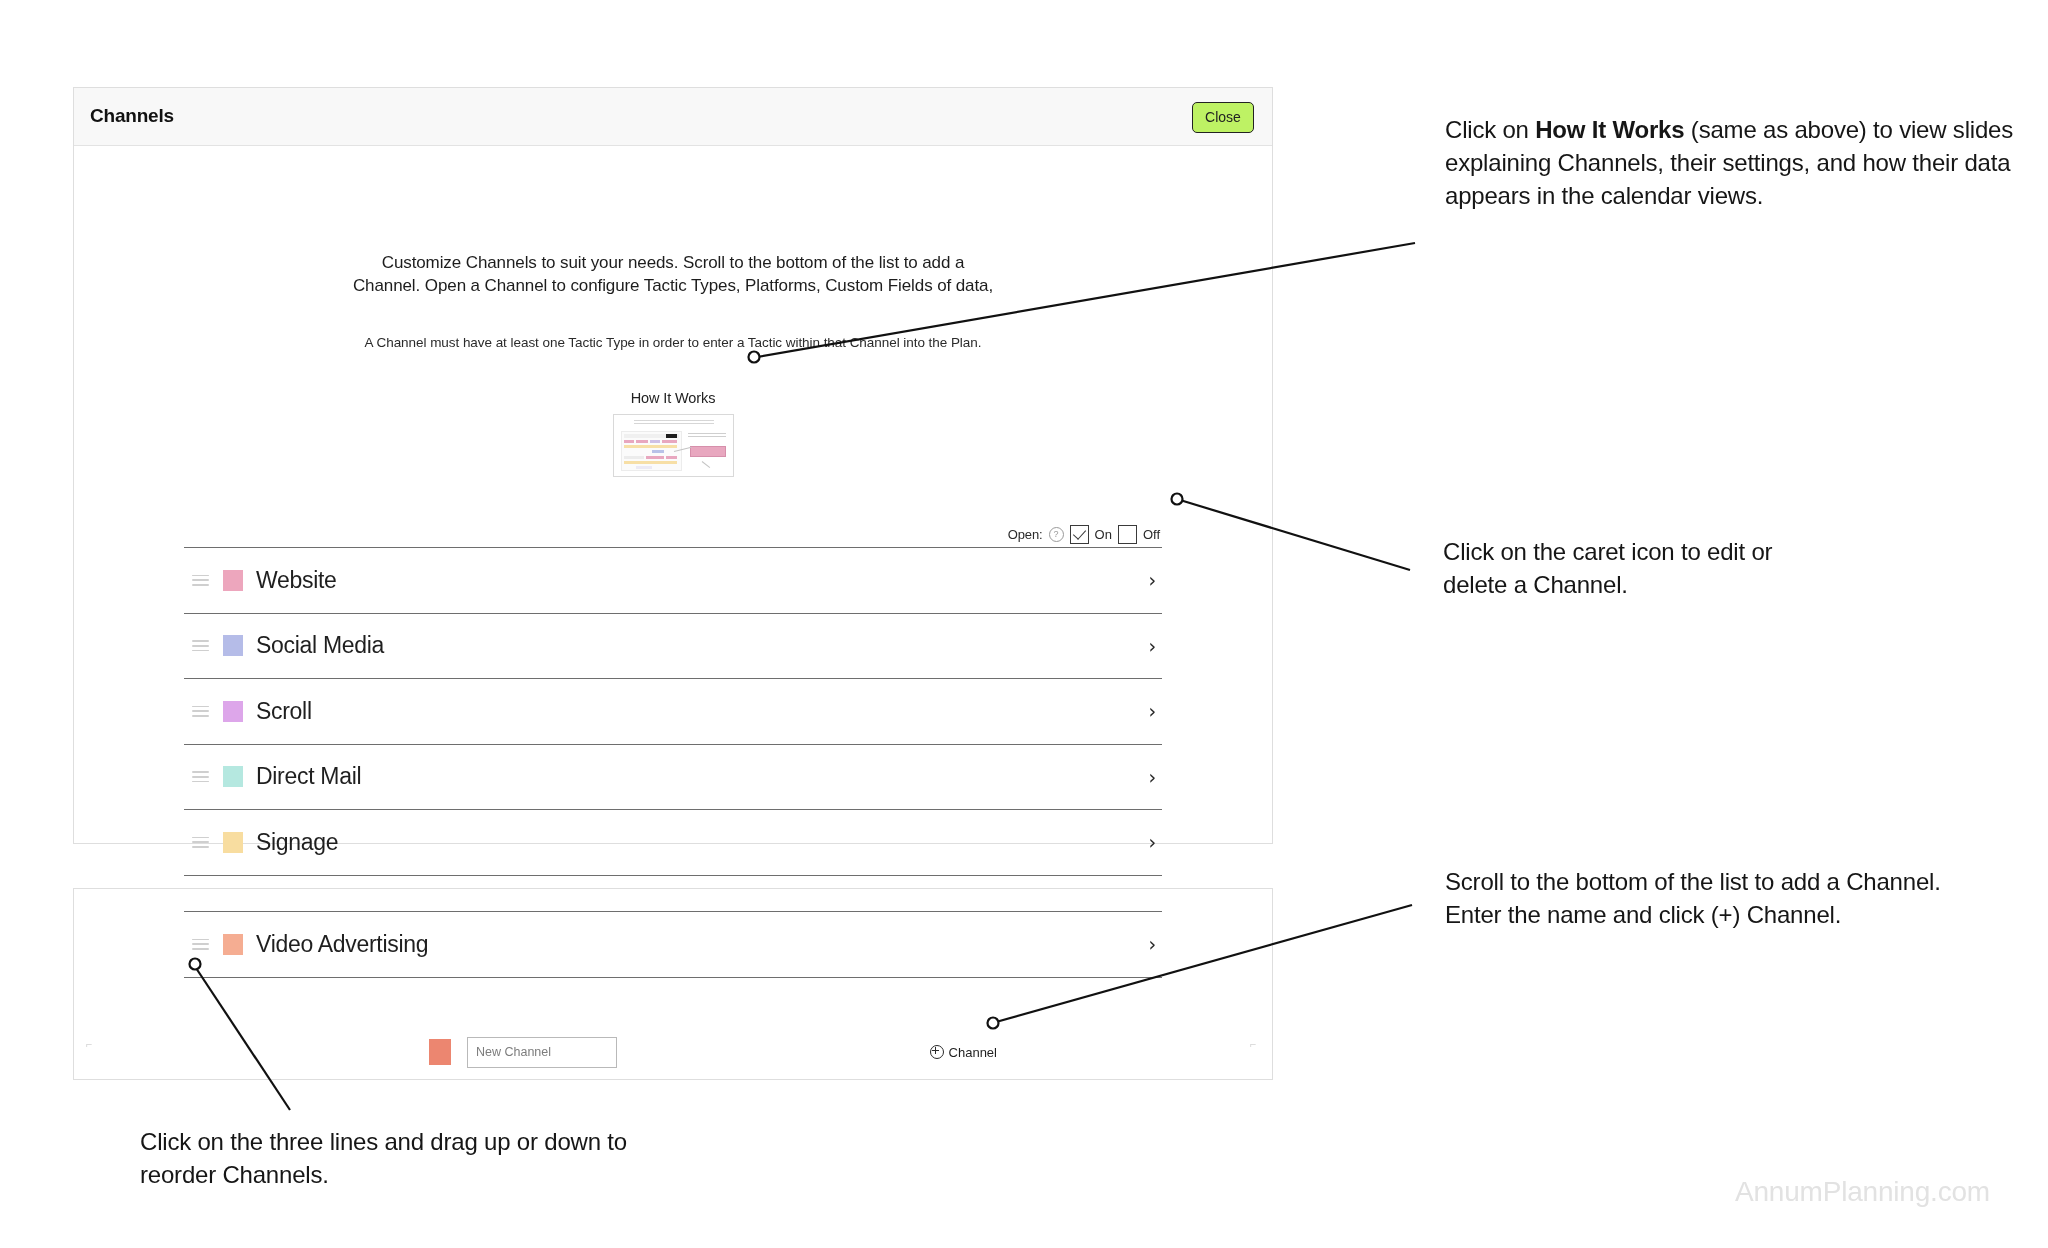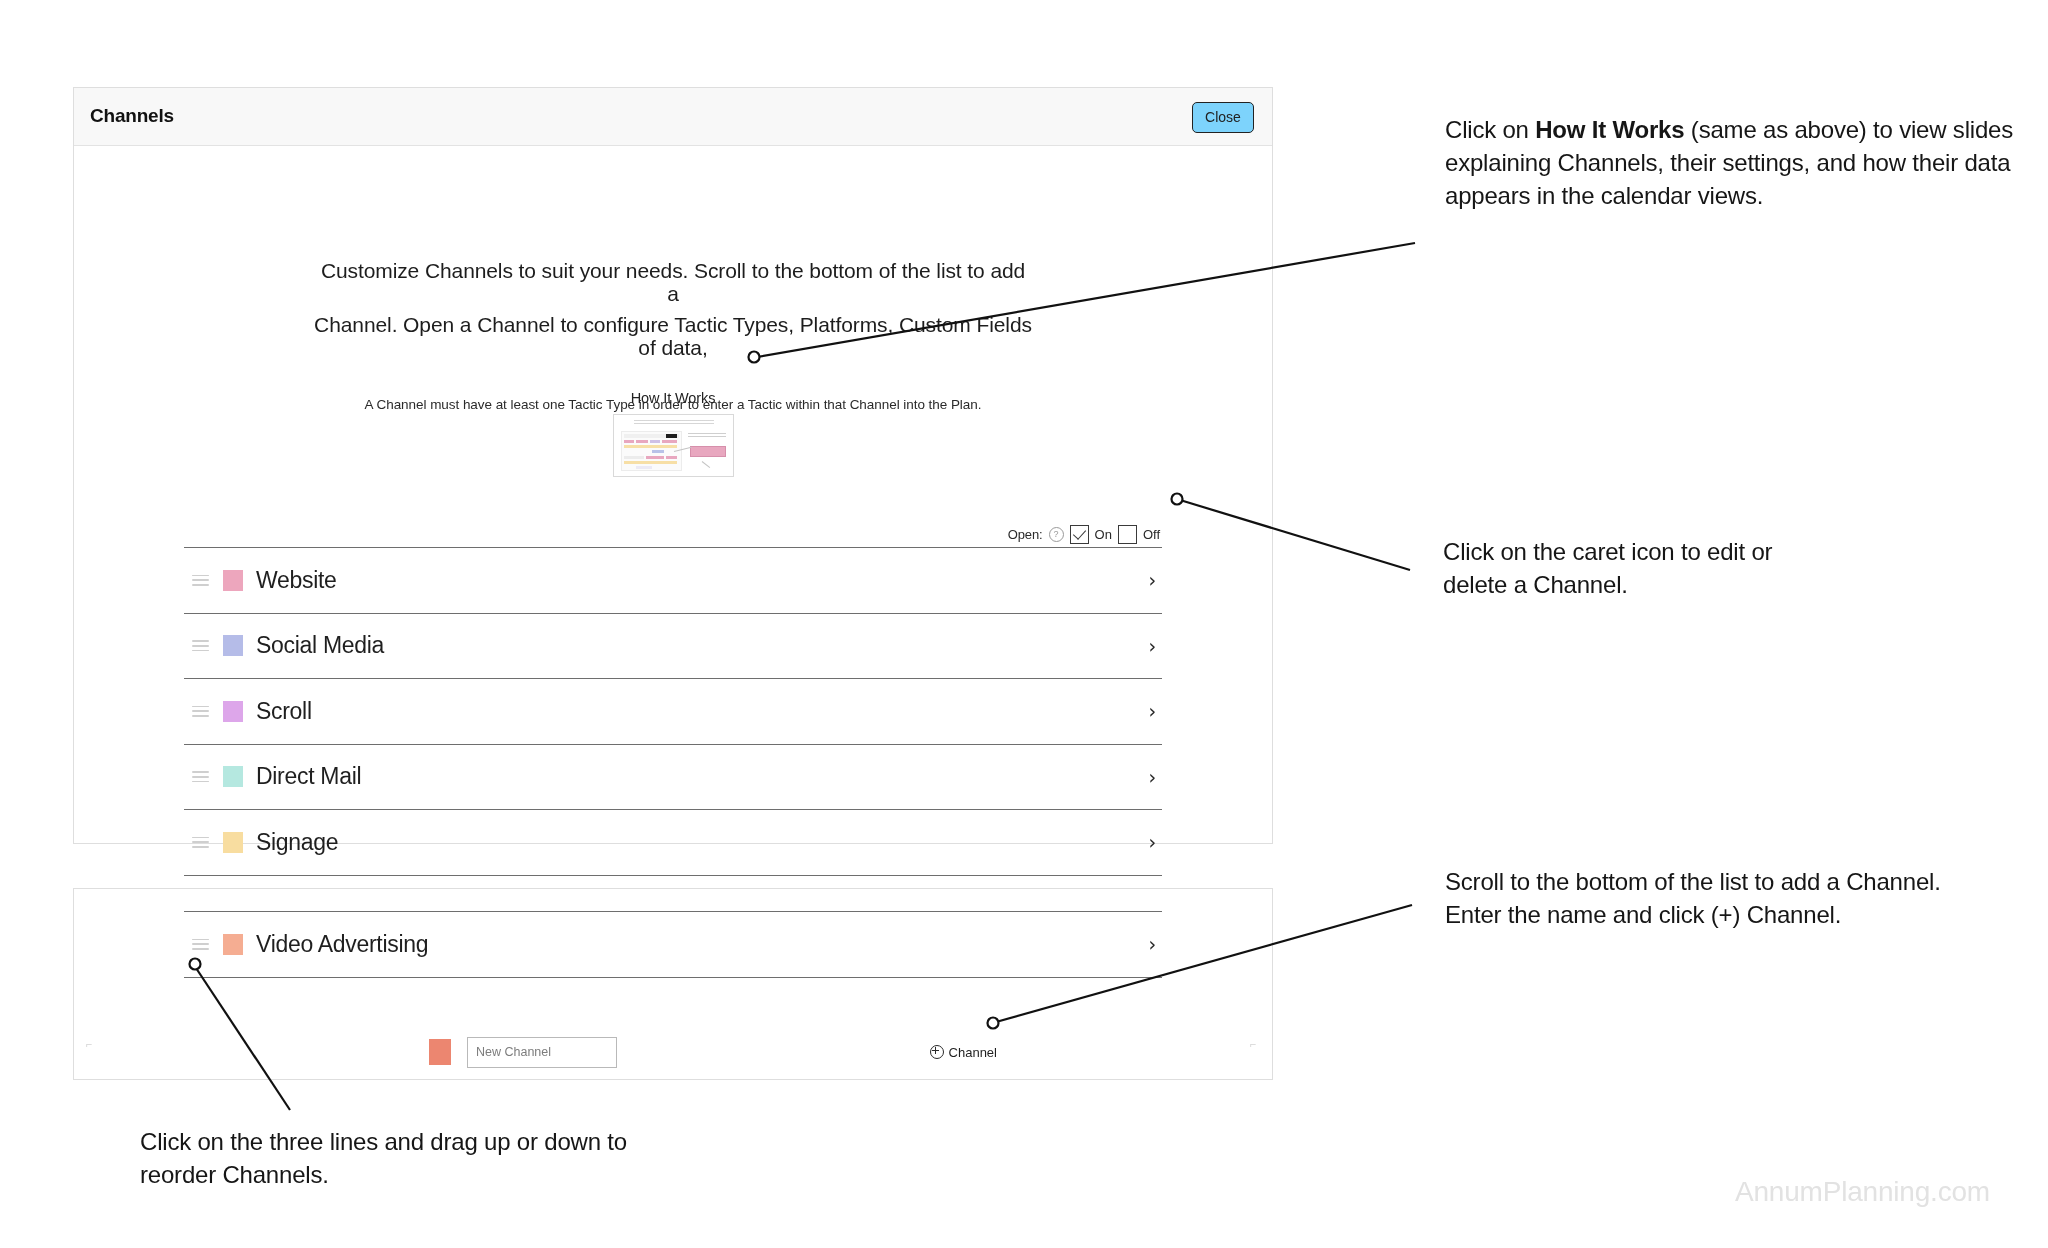--- a/index.html
+++ b/index.html
@@ -58,44 +58,44 @@
     color: #111;
   }
   .close-button {
     position: absolute;
     right: 18px;
     top: 14px;
     width: 62px;
     height: 31px;
     border: 1px solid #222;
     border-radius: 5px;
-    background: #7dd3fc;
+    background: #bef264;
     font-family: "Liberation Sans", sans-serif;
     font-size: 14px;
     color: #222;
     cursor: pointer;
     line-height: 29px;
     text-align: center;
     padding: 0;
   }
 
   
   .intro-block {
     position: absolute;
     left: 0;
     right: 0;
     top: 163px;
     text-align: center;
   }
   .intro-line {
-    font-size: 21px;
+    font-size: 17px;
     line-height: 23px;
     color: #1d1d1d;
     max-width: 720px;
-    margin: 8px auto;
+    margin: 0 auto;
     letter-spacing: -0.1px;
   }
   .intro-note {
     margin-top: 38px;
     font-size: 13.5px;
     color: #2b2b2b;
     letter-spacing: -0.05px;
   }
 
   

